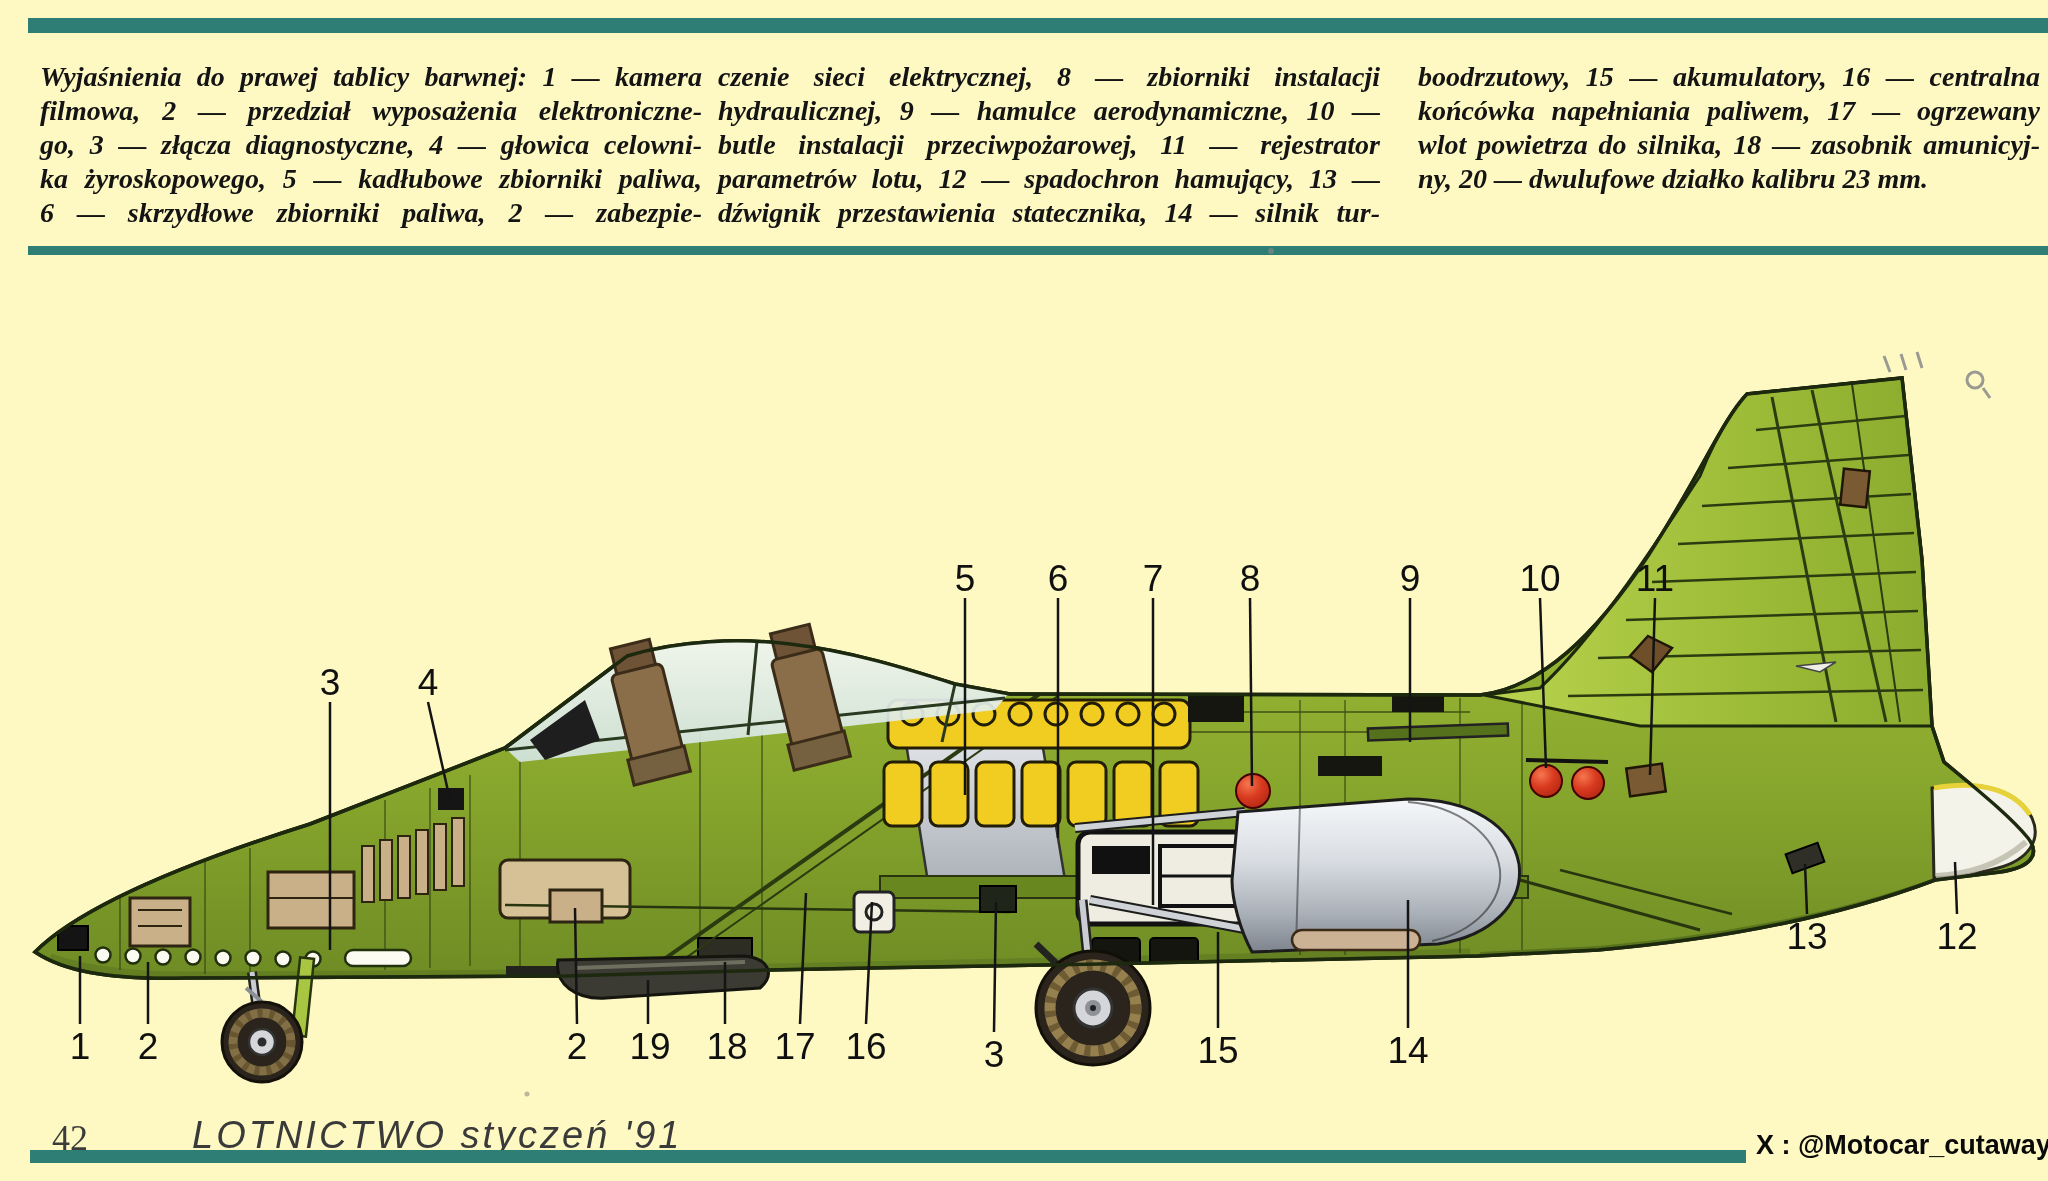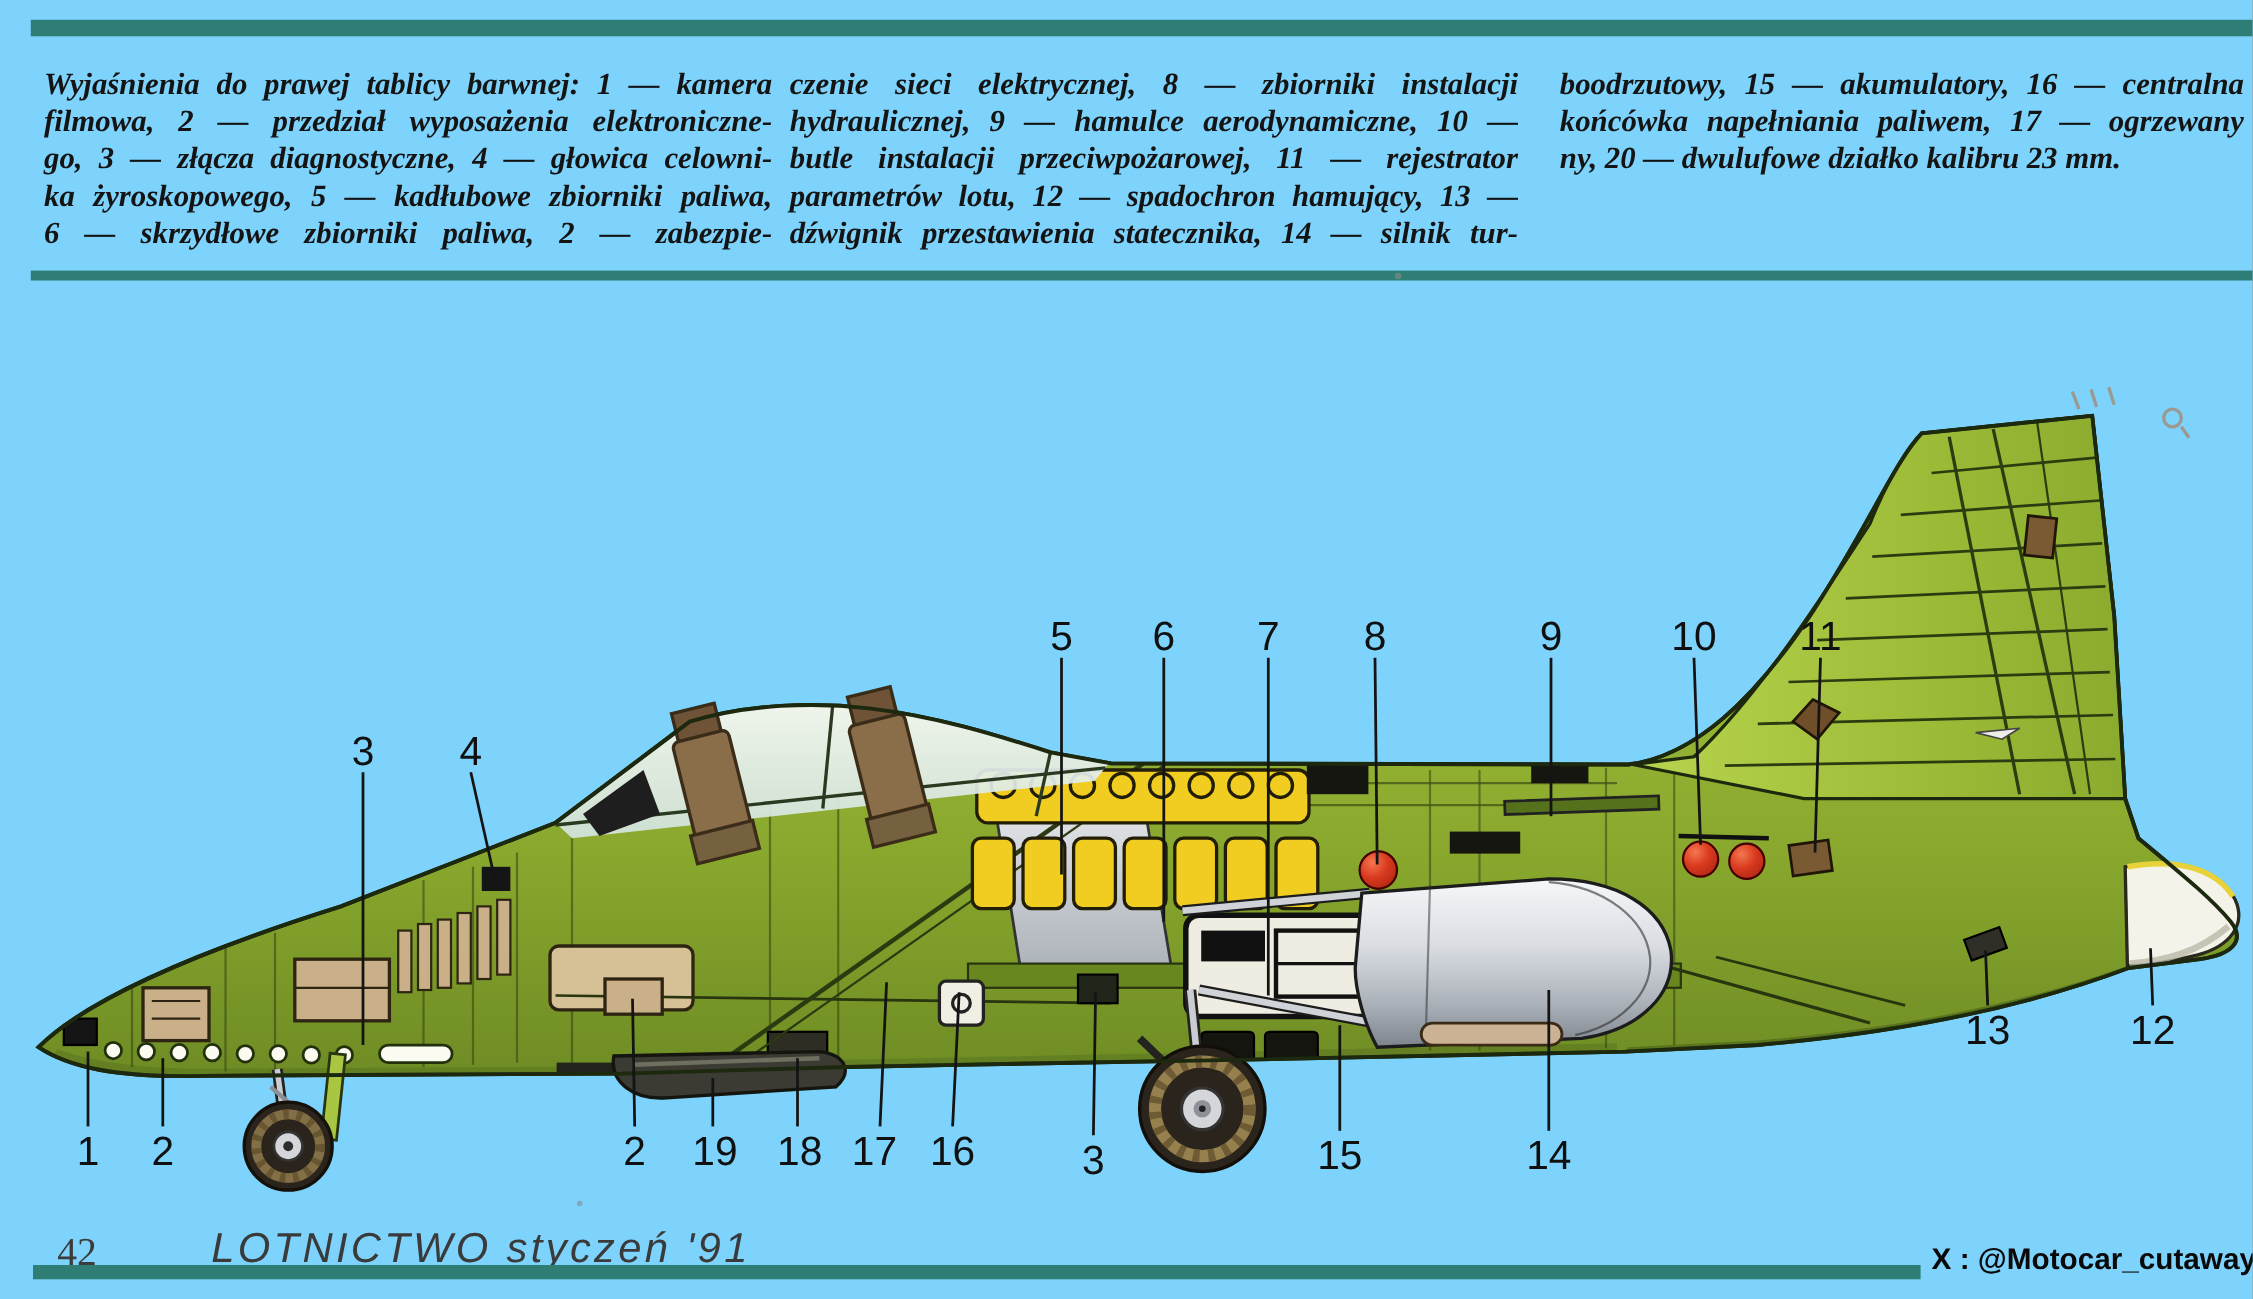--- a/index.html
+++ b/index.html
@@ -1,16 +1,16 @@
 <!DOCTYPE html>
 <html><head>
 <meta charset="utf-8">
 <style>
   html,body{margin:0;padding:0;background:#888;}
-  .page{position:relative;width:2048px;height:1181px;background:#7dd3fc;overflow:hidden;
+  .page{position:relative;width:2048px;height:1181px;background:#fef9c3;overflow:hidden;
         font-family:"Liberation Serif",serif;}
   .rule{position:absolute;background:#2f7e75;}
   .rule-top{left:28px;right:0;top:18px;height:15px;}
   .rule-mid{left:28px;right:0;top:246px;height:9px;}
   .rule-bottom{left:30px;top:1150px;width:1716px;height:13px;}
   .caption{position:absolute;top:60px;left:0;right:0;}
   .cap-col{position:absolute;top:0;}
   .cap-col-0{left:40px;width:662px;}
   .cap-col-1{left:718px;width:662px;}
   .cap-col-2{left:1418px;width:622px;}
@@ -44,20 +44,21 @@
     <div class="cap-col cap-col-1" id="cap-col-1">
         <div class="cap-line">czenie sieci elektrycznej, 8 — zbiorniki instalacji</div>
         <div class="cap-line">hydraulicznej, 9 — hamulce aerodynamiczne, 10 —</div>
         <div class="cap-line">butle instalacji przeciwpożarowej, 11 — rejestrator</div>
         <div class="cap-line">parametrów lotu, 12 — spadochron hamujący, 13 —</div>
         <div class="cap-line">dźwignik przestawienia statecznika, 14 — silnik tur-</div>
       </div>
     <div class="cap-col cap-col-2" id="cap-col-2">
         <div class="cap-line">boodrzutowy, 15 — akumulatory, 16 — centralna</div>
         <div class="cap-line">końcówka napełniania paliwem, 17 — ogrzewany</div>
+        <div class="cap-line">wlot powietrza do silnika, 18 — zasobnik amunicyj-</div>
         <div class="cap-line no-just">ny, 20 — dwulufowe działko kalibru 23 mm.</div>
       </div>
   </div>
 
   <div class="rule rule-mid"></div>
 
   <svg class="diagram-svg" viewBox="0 0 2048 1181">
     <defs>
       <linearGradient id="greenGrad" x1="0" y1="0" x2="0" y2="1">
         <stop offset="0" stop-color="#c2d75f"></stop>

